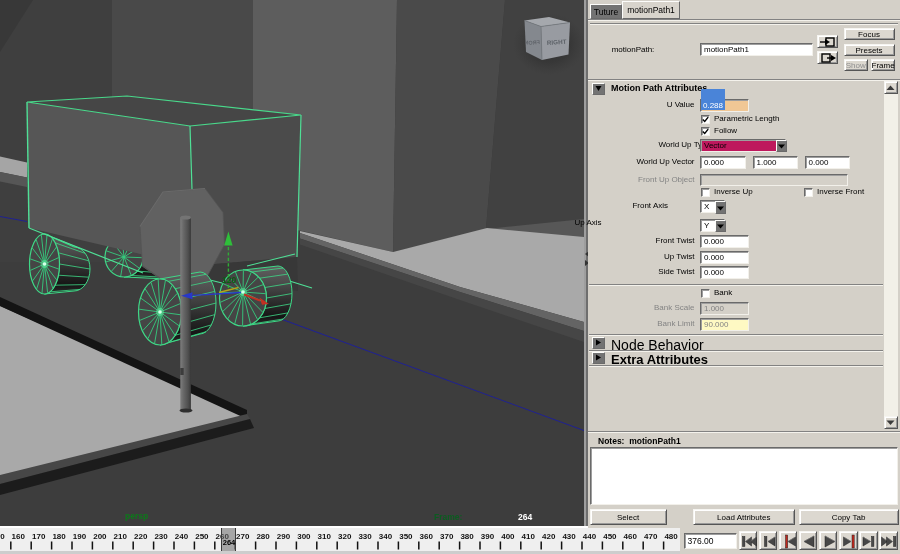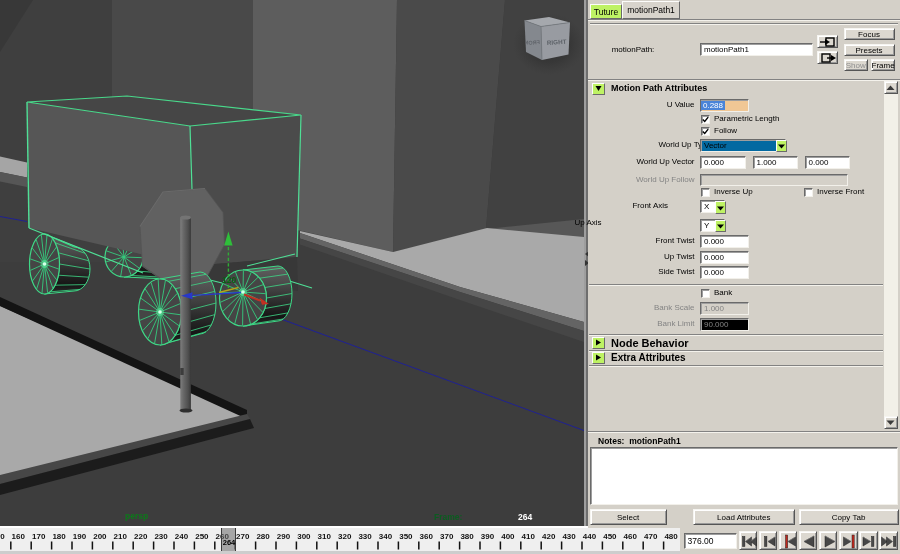--- a/index.html
+++ b/index.html
@@ -1,17 +1,17 @@
 <!DOCTYPE html>
 <html><head><meta charset="utf-8"><style>
 * { margin:0; padding:0; box-sizing:border-box; }
 body { width:900px; height:554px; overflow:hidden; position:relative;
   font-family:"Liberation Sans",sans-serif; font-size:8px; background:#d4d0c8; }
 .panel { position:absolute; left:588px; top:0; width:312px; height:554px; background:#d4d0c8; }
-.raised { position:absolute; background:#bef264;
+.raised { position:absolute; background:#737373;
   border:1px solid; border-color:#fdfdfb #6a6a6a #6a6a6a #fdfdfb; }
 .btn { position:absolute; background:#dcd8d0; text-align:center;
   border:1px solid; border-color:#f6f5f1 #555 #555 #f6f5f1;
   box-shadow:inset 1px 1px 0 #fff, inset -1px -1px 0 #9a9a9a; }
 .sunken { position:absolute; border:1px solid; border-color:#6a6a6a #f2f0ea #f2f0ea #6a6a6a;
   box-shadow:inset 1px 1px 0 #9e9e9e; }
 .pbtn { position:absolute; background:#dcd8d0; text-align:center;
   border:1px solid; border-color:#f6f5f1 #555 #555 #f6f5f1;
   box-shadow:inset 1px 1px 0 #fff, inset -1px -1px 0 #9a9a9a; }
 </style></head>
@@ -230,43 +230,43 @@
 <div class="btn" style="left:843.5px;top:27.5px;width:51px;height:12.5px;line-height:12.5px;color:#000">Focus</div>
 <div class="btn" style="left:843.5px;top:43.5px;width:51px;height:12.5px;line-height:12.5px;color:#000">Presets</div>
 <div class="btn" style="left:843.5px;top:59px;width:24.5px;height:12px;line-height:12px;color:#8e8e8e">Show</div>
 <div class="btn" style="left:870.5px;top:59px;width:24px;height:12px;line-height:12px;color:#000">Frame</div>
 <div style="position:absolute;left:588px;top:78.5px;width:312px;height:2px;border-top:1px solid #828282;border-bottom:1px solid #f4f2ec"></div>
 <div class="raised" style="left:592px;top:83px;width:13px;height:12px;text-align:center;padding-top:1px"><svg width="7" height="7" viewBox="0 0 7 7">
       <polygon points="0.5,1 6.5,1 3.5,6" fill="#000"></polygon>
     </svg></div>
 <div style="position:absolute;left:611px;top:83px;font-weight:bold;font-size:9px">Motion Path Attributes</div>
 <div style="position:absolute;left:574.5px;top:100px;width:120px;text-align:right;color:#000">U Value</div>
-<div class="sunken" style="left:700px;top:99px;width:49px;height:13px;background:#f0c795;line-height:12px"><span style="background:#4a84d8;color:#fff;padding:0 2px 0 2px">0.288</span></div>
+<div class="sunken" style="left:700px;top:99px;width:49px;height:13px;background:#f0c795;line-height:12px"><span style="background:#4a84d8;color:#fff;padding:12px 2px 0 2px">0.288</span></div>
 <div class="sunken" style="left:700.5px;top:115px;width:9px;height:9px;background:#fff">
     <svg width="7" height="7" viewBox="0 0 9 9" style="display:block">
       <polyline points="1,4.5 3.5,7 8,1.5" fill="none" stroke="#000" stroke-width="1.8"></polyline>
     </svg>
   </div>
 <div style="position:absolute;left:714.0px;top:113.5px;color:#000">Parametric Length</div>
 <div class="sunken" style="left:700.5px;top:127px;width:9px;height:9px;background:#fff">
     <svg width="7" height="7" viewBox="0 0 9 9" style="display:block">
       <polyline points="1,4.5 3.5,7 8,1.5" fill="none" stroke="#000" stroke-width="1.8"></polyline>
     </svg>
   </div>
 <div style="position:absolute;left:714.0px;top:125.5px;color:#000">Follow</div>
 <div style="position:absolute;left:591px;top:139.5px;width:120px;text-align:right;color:#000">World Up Type</div>
-<div class="sunken" style="left:700px;top:138.5px;width:86px;height:13px;background:#0369a1;line-height:12px;padding-left:3px">Vector</div>
+<div class="sunken" style="left:700px;top:138.5px;width:86px;height:13px;background:#be185d;line-height:12px;padding-left:3px">Vector</div>
 <div class="raised" style="left:775.5px;top:139.5px;width:11px;height:12.5px;text-align:center"><svg width="7" height="5" viewBox="0 0 7 5" style="margin-top:3.5px">
       <polygon points="0,0.5 7,0.5 3.5,4.5" fill="#000"></polygon>
     </svg></div>
 <div style="position:absolute;left:574.5px;top:157px;width:120px;text-align:right;color:#000">World Up Vector</div>
 <div class="sunken" style="left:700px;top:156px;width:45.5px;height:13px;background:#fff;color:#000;line-height:12px;padding-left:3px">0.000</div>
 <div class="sunken" style="left:752.5px;top:156px;width:45.5px;height:13px;background:#fff;color:#000;line-height:12px;padding-left:3px">1.000</div>
 <div class="sunken" style="left:804.5px;top:156px;width:45.5px;height:13px;background:#fff;color:#000;line-height:12px;padding-left:3px">0.000</div>
-<div style="position:absolute;left:574.5px;top:174.5px;width:120px;text-align:right;color:#848484">World Up Follow</div>
+<div style="position:absolute;left:574.5px;top:174.5px;width:120px;text-align:right;color:#848484">Front Up Object</div>
 <div class="sunken" style="left:700px;top:173.5px;width:148px;height:12.5px;background:#d4d0c8;color:#000;line-height:11.5px;padding-left:3px"></div>
 <div class="sunken" style="left:700.5px;top:188px;width:9px;height:9px;background:#fff"></div>
 <div style="position:absolute;left:714.0px;top:186.5px;color:#000">Inverse Up</div>
 <div class="sunken" style="left:803.5px;top:188px;width:9px;height:9px;background:#fff"></div>
 <div style="position:absolute;left:817.0px;top:186.5px;color:#000">Inverse Front</div>
 <div style="position:absolute;left:548px;top:201px;width:120px;text-align:right;color:#000">Front Axis</div>
 <div class="sunken" style="left:700px;top:200px;width:25px;height:13px;background:#fff;line-height:12px;padding-left:3px">X</div>
 <div class="raised" style="left:714.5px;top:201px;width:11px;height:12.5px;text-align:center"><svg width="7" height="5" viewBox="0 0 7 5" style="margin-top:3.5px">
       <polygon points="0,0.5 7,0.5 3.5,4.5" fill="#000"></polygon>
     </svg></div>
@@ -280,31 +280,31 @@
 <div style="position:absolute;left:574.5px;top:251.5px;width:120px;text-align:right;color:#000">Up Twist</div>
 <div class="sunken" style="left:700px;top:250.5px;width:49px;height:13px;background:#fff;color:#000;line-height:12px;padding-left:3px">0.000</div>
 <div style="position:absolute;left:574.5px;top:267px;width:120px;text-align:right;color:#000">Side Twist</div>
 <div class="sunken" style="left:700px;top:266px;width:49px;height:13px;background:#fff;color:#000;line-height:12px;padding-left:3px">0.000</div>
 <div style="position:absolute;left:589px;top:283.5px;width:294px;height:2px;border-top:1px solid #828282;border-bottom:1px solid #f4f2ec"></div>
 <div class="sunken" style="left:700.5px;top:289px;width:9px;height:9px;background:#fff"></div>
 <div style="position:absolute;left:714.0px;top:287.5px;color:#000">Bank</div>
 <div style="position:absolute;left:574.5px;top:303px;width:120px;text-align:right;color:#848484">Bank Scale</div>
 <div class="sunken" style="left:700px;top:302px;width:49px;height:13px;background:#d4d0c8;color:#848484;line-height:12px;padding-left:3px">1.000</div>
 <div style="position:absolute;left:574.5px;top:318.5px;width:120px;text-align:right;color:#848484">Bank Limit</div>
-<div class="sunken" style="left:700px;top:317.5px;width:49px;height:13px;background:#000000;color:#848484;line-height:12px;padding-left:3px">90.000</div>
+<div class="sunken" style="left:700px;top:317.5px;width:49px;height:13px;background:#fef9c3;color:#848484;line-height:12px;padding-left:3px">90.000</div>
 <div style="position:absolute;left:589px;top:333.5px;width:294px;height:2px;border-top:1px solid #828282;border-bottom:1px solid #f4f2ec"></div>
 <div class="raised" style="left:592px;top:336.5px;width:13px;height:12px;text-align:center;padding-top:1px"><svg width="7" height="7" viewBox="0 0 7 7">
       <polygon points="1,0.5 6,3.5 1,6.5" fill="#000"></polygon>
     </svg></div>
-<div style="position:absolute;left:611px;top:336.5px;font-weight:bold;font-size:11px">Node Behavior</div>
+<div style="position:absolute;left:611px;top:336.5px;font-weight:normal;font-size:14px">Node Behavior</div>
 <div style="position:absolute;left:589px;top:349.5px;width:294px;height:2px;border-top:1px solid #828282;border-bottom:1px solid #f4f2ec"></div>
 <div class="raised" style="left:592px;top:351.5px;width:13px;height:12px;text-align:center;padding-top:1px"><svg width="7" height="7" viewBox="0 0 7 7">
       <polygon points="1,0.5 6,3.5 1,6.5" fill="#000"></polygon>
     </svg></div>
-<div style="position:absolute;left:611px;top:351.5px;font-weight:bold;font-size:10px">Extra Attributes</div>
+<div style="position:absolute;left:611px;top:351.5px;font-weight:bold;font-size:13px">Extra Attributes</div>
 <div style="position:absolute;left:589px;top:365px;width:294px;height:2px;border-top:1px solid #828282;border-bottom:1px solid #f4f2ec"></div>
 <div style="position:absolute;left:884px;top:81px;width:13.5px;height:348px;background:#f2f0e8"></div>
 <div class="btn" style="left:884px;top:81px;width:13.5px;height:13px"><svg width="9" height="6" viewBox="0 0 9 6" style="margin-top:3px">
       <polygon points="4.5,0.5 0.5,5 8.5,5" fill="#3a3a3a"></polygon>
     </svg></div>
 <div class="btn" style="left:884px;top:416px;width:13.5px;height:13px"><svg width="9" height="6" viewBox="0 0 9 6" style="margin-top:3px">
       <polygon points="0.5,0.5 8.5,0.5 4.5,5" fill="#3a3a3a"></polygon>
     </svg></div>
 <div style="position:absolute;left:588px;top:430.5px;width:312px;height:2px;border-top:1px solid #828282;border-bottom:1px solid #f4f2ec"></div>
 <div style="position:absolute;left:598px;top:436px;font-weight:bold;font-size:8.5px">Notes:&nbsp;&nbsp;motionPath1</div>

